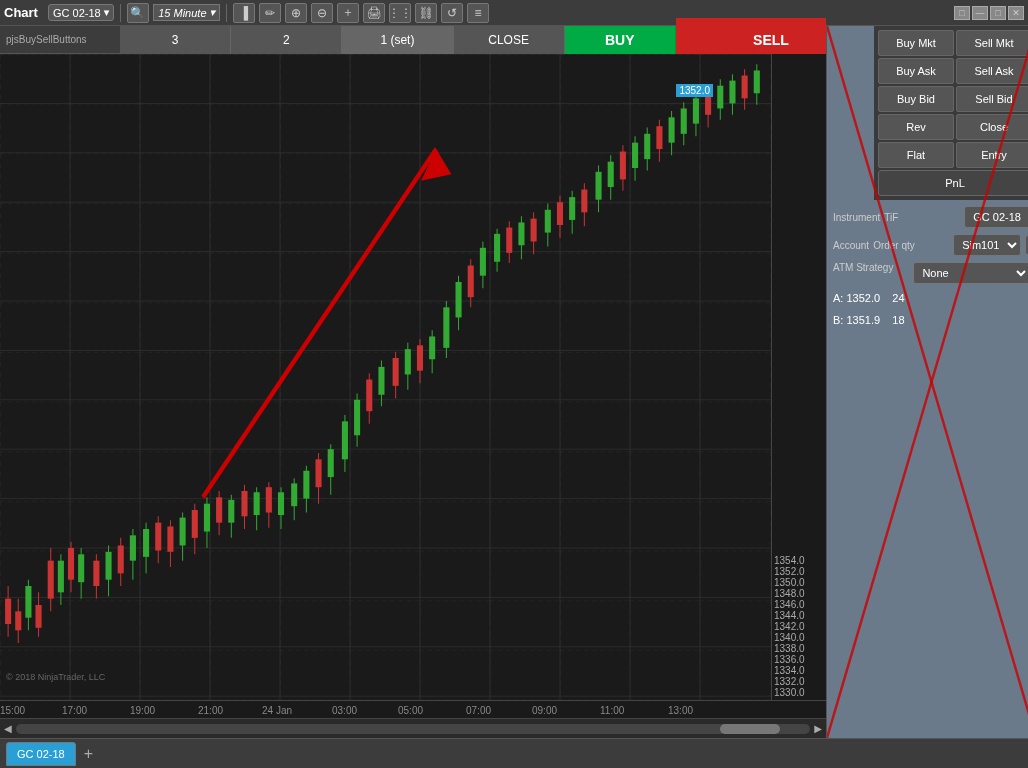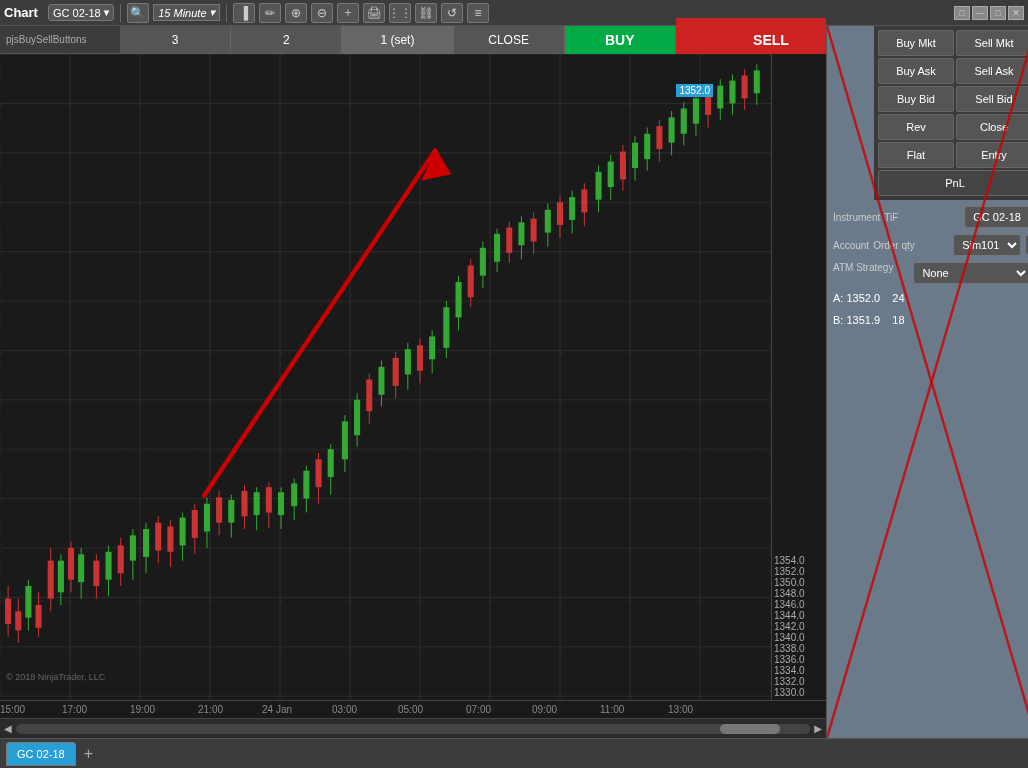--- a/index.html
+++ b/index.html
@@ -377,21 +377,21 @@
         <span>1342.0</span>
         <span>1340.0</span>
         <span>1338.0</span>
         <span>1336.0</span>
         <span>1334.0</span>
         <span>1332.0</span>
         <span>1330.0</span>
       </div>
     </div>
 
-    <div id="x-axis" style="display:flex;align-items:flex-end;padding:0 11px 0 0;position:relative;">
+    <div id="x-axis" style="display:flex;align-items:center;padding:0 11px 0 0;position:relative;">
       <svg width="760" height="18" viewBox="0 0 760 18" style="flex:1;">
         <text x="0" y="13" fill="#888" font-size="10">15:00</text>
         <text x="62" y="13" fill="#888" font-size="10">17:00</text>
         <text x="130" y="13" fill="#888" font-size="10">19:00</text>
         <text x="198" y="13" fill="#888" font-size="10">21:00</text>
         <text x="262" y="13" fill="#888" font-size="10">24 Jan</text>
         <text x="332" y="13" fill="#888" font-size="10">03:00</text>
         <text x="398" y="13" fill="#888" font-size="10">05:00</text>
         <text x="466" y="13" fill="#888" font-size="10">07:00</text>
         <text x="532" y="13" fill="#888" font-size="10">09:00</text>

